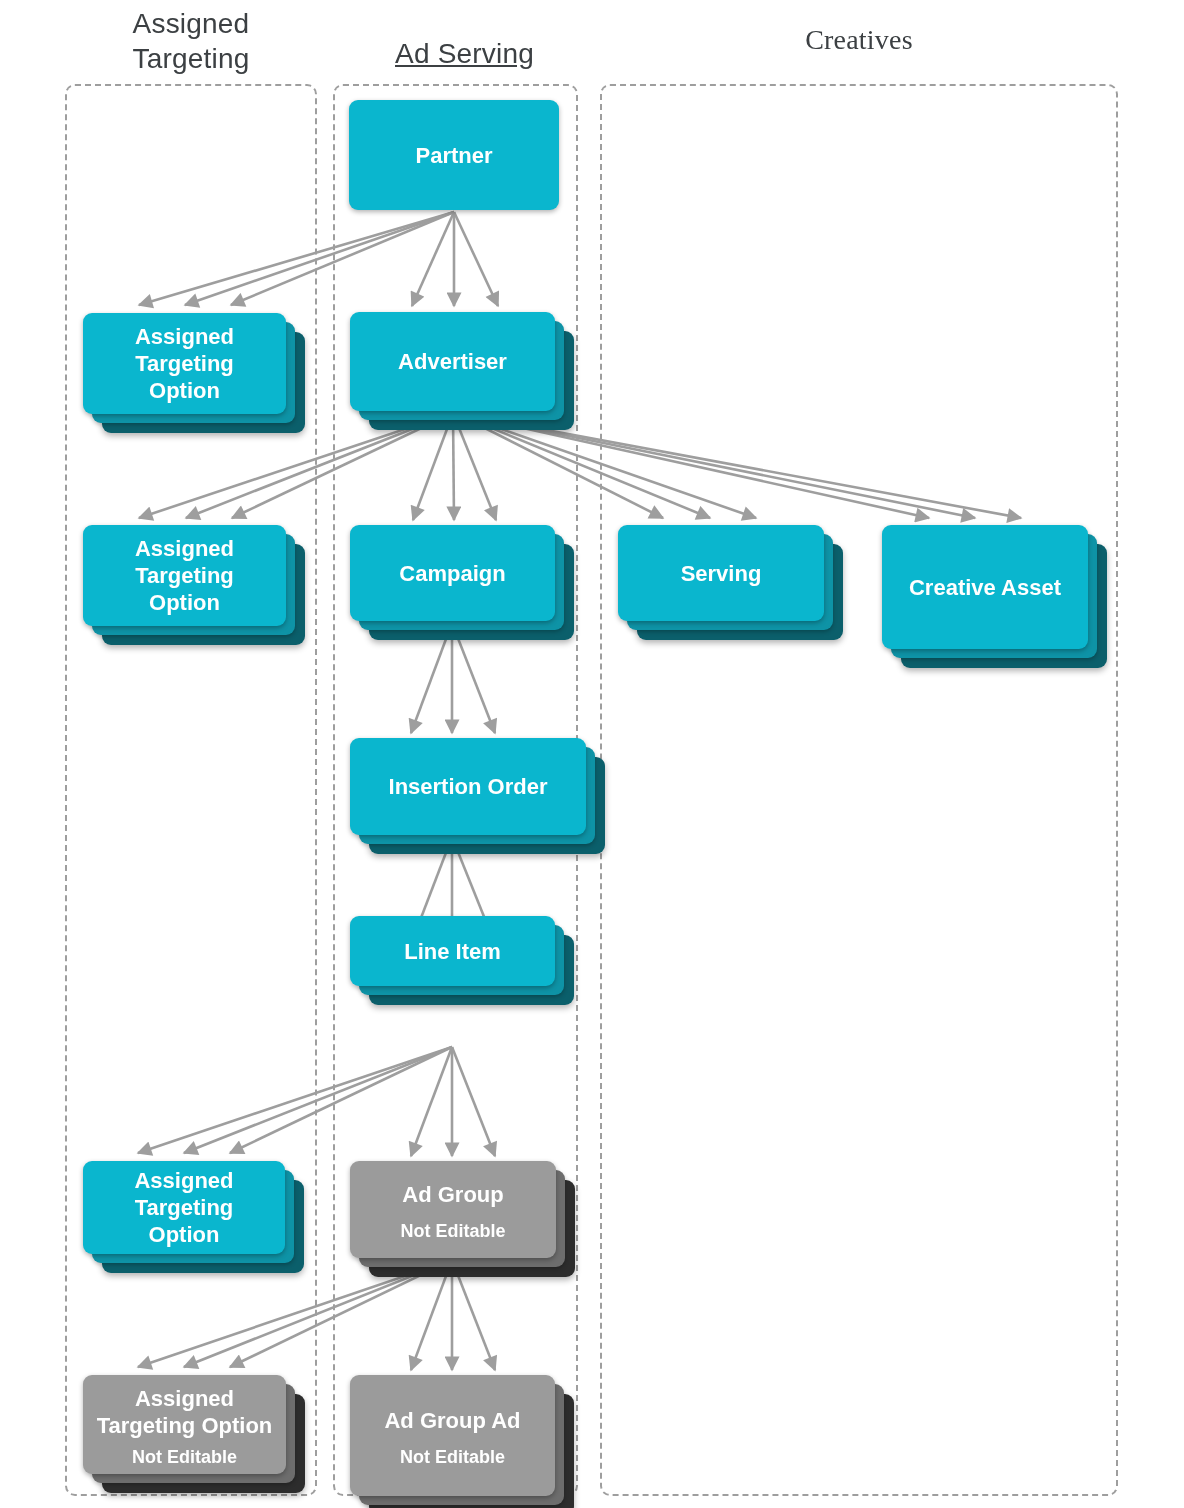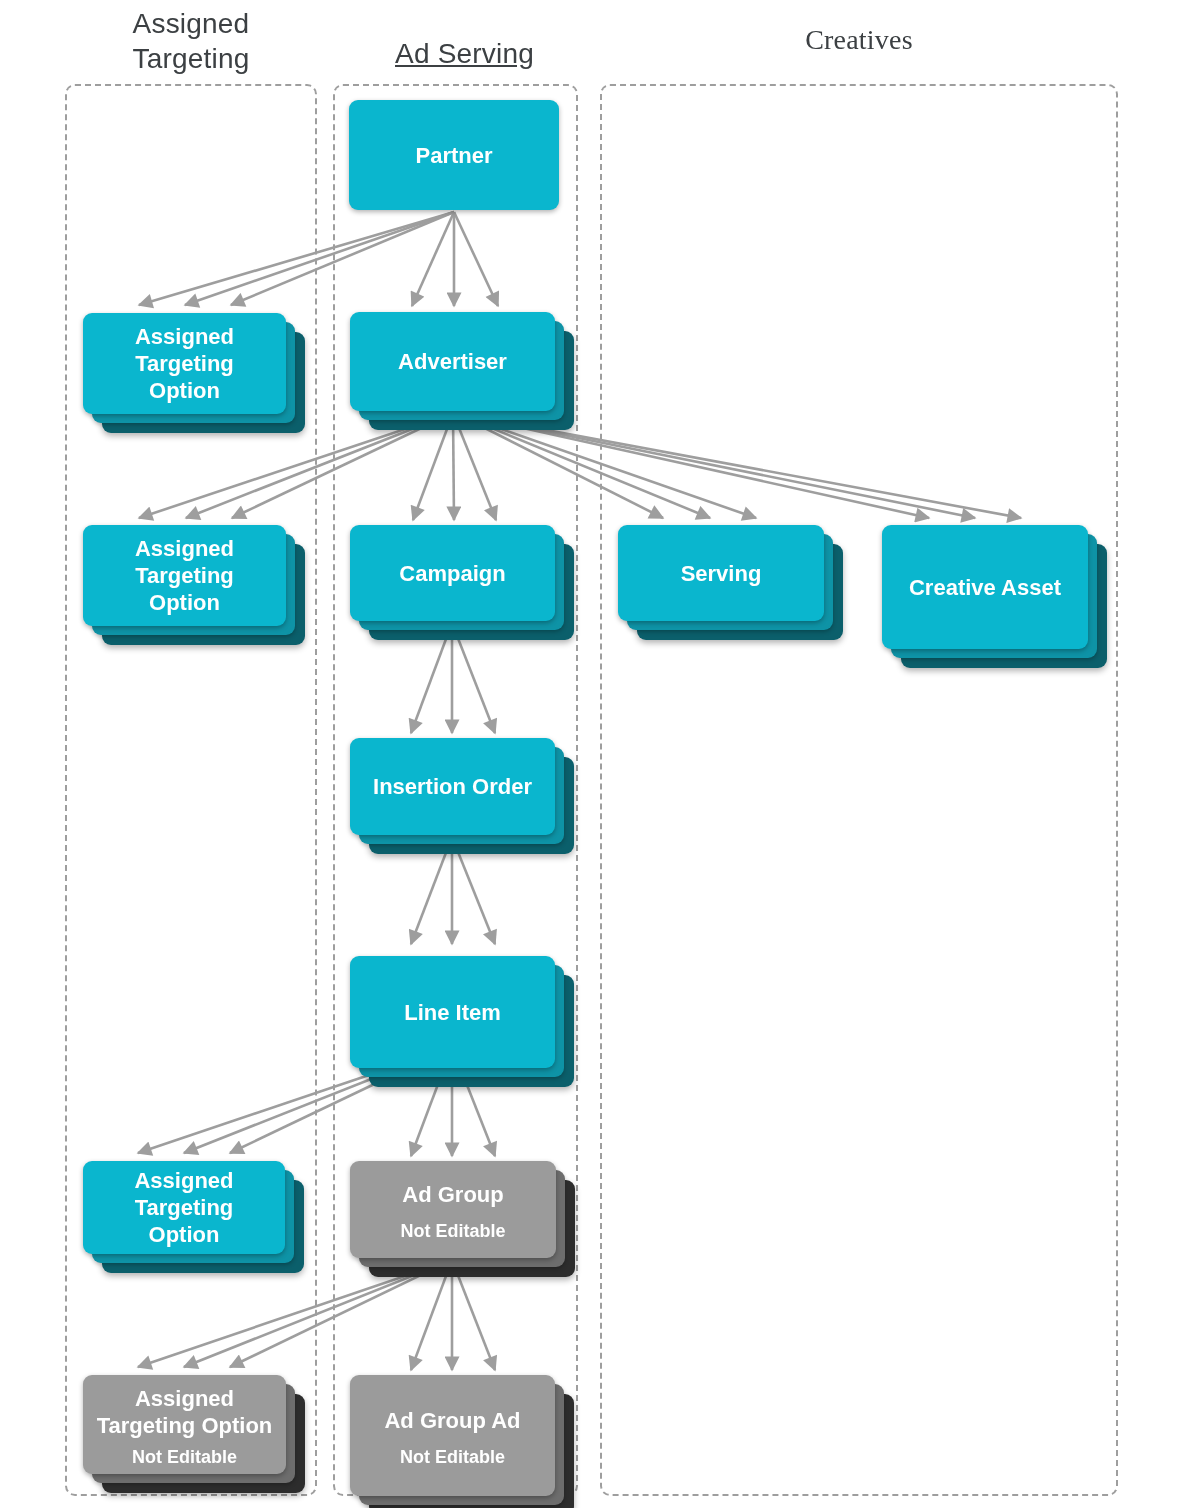--- a/index.html
+++ b/index.html
@@ -192,29 +192,29 @@
   </div>
 
   <div class="node cyan" style="left:882px; top:525px; width:206px; height:124px;">
     <div class="layer back"></div>
     <div class="layer mid"></div>
     <div class="layer front">
       <div class="label">Creative Asset</div>
     </div>
   </div>
 
-  <div class="node cyan" style="left:350px; top:738px; width:205px; height:97px;">
+  <div class="node cyan" style="left:350px; top:738px; width:236px; height:97px;">
     <div class="layer back"></div>
     <div class="layer mid"></div>
     <div class="layer front">
       <div class="label">Insertion Order</div>
     </div>
   </div>
 
-  <div class="node cyan" style="left:350px; top:956px; width:205px; height:112px;">
+  <div class="node cyan" style="left:350px; top:916px; width:205px; height:70px;">
     <div class="layer back"></div>
     <div class="layer mid"></div>
     <div class="layer front">
       <div class="label">Line Item</div>
     </div>
   </div>
 
   <div class="node cyan" style="left:83px; top:1161px; width:202px; height:93px;">
     <div class="layer back"></div>
     <div class="layer mid"></div>

